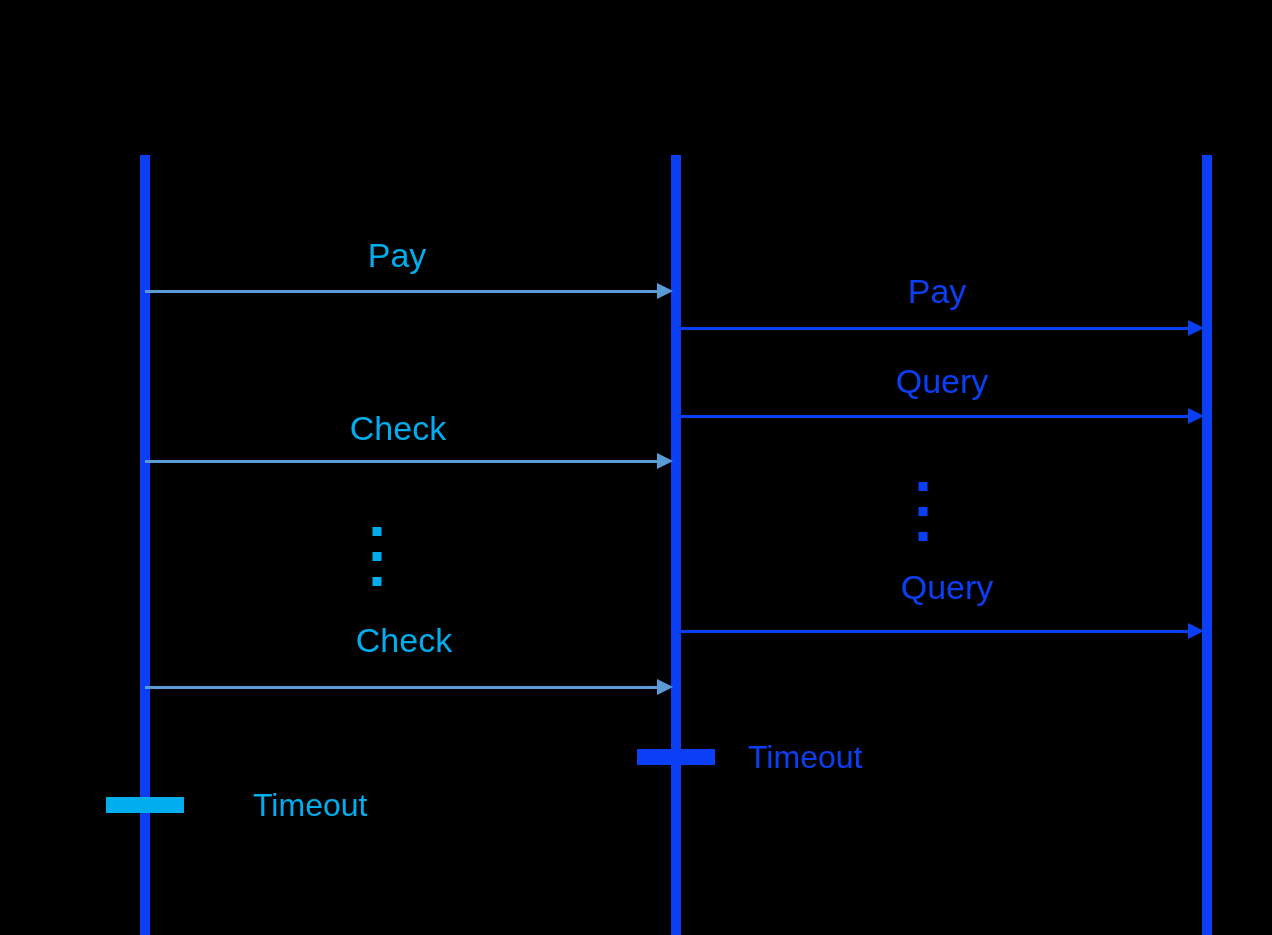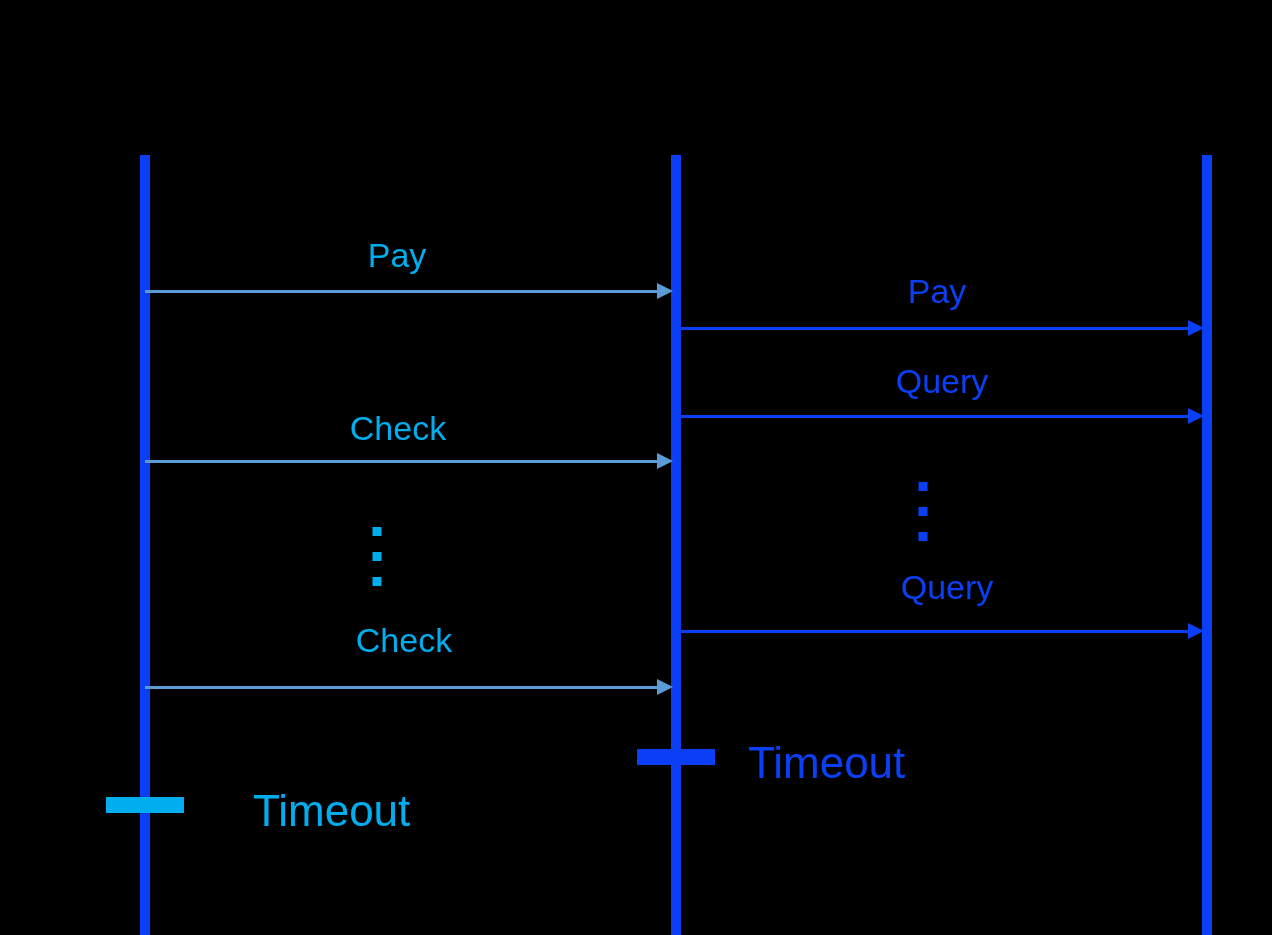--- a/index.html
+++ b/index.html
@@ -70,21 +70,21 @@
   .timeout-bar {
     position: absolute;
     height: 16px;
     transform: translateX(-50%);
   }
   .timeout-bar.light { background: #00AEEF; }
   .timeout-bar.deep  { background: #0A3FF5; }
 
   .timeout-label {
     position: absolute;
-    font-size: 44px;
+    font-size: 32px;
     line-height: 1;
     white-space: nowrap;
   }
   .timeout-label.light { color: #00AEEF; }
   .timeout-label.deep  { color: #0A3FF5; }
 </style>
 </head>
 <body>
 
 <div id="canvas">

